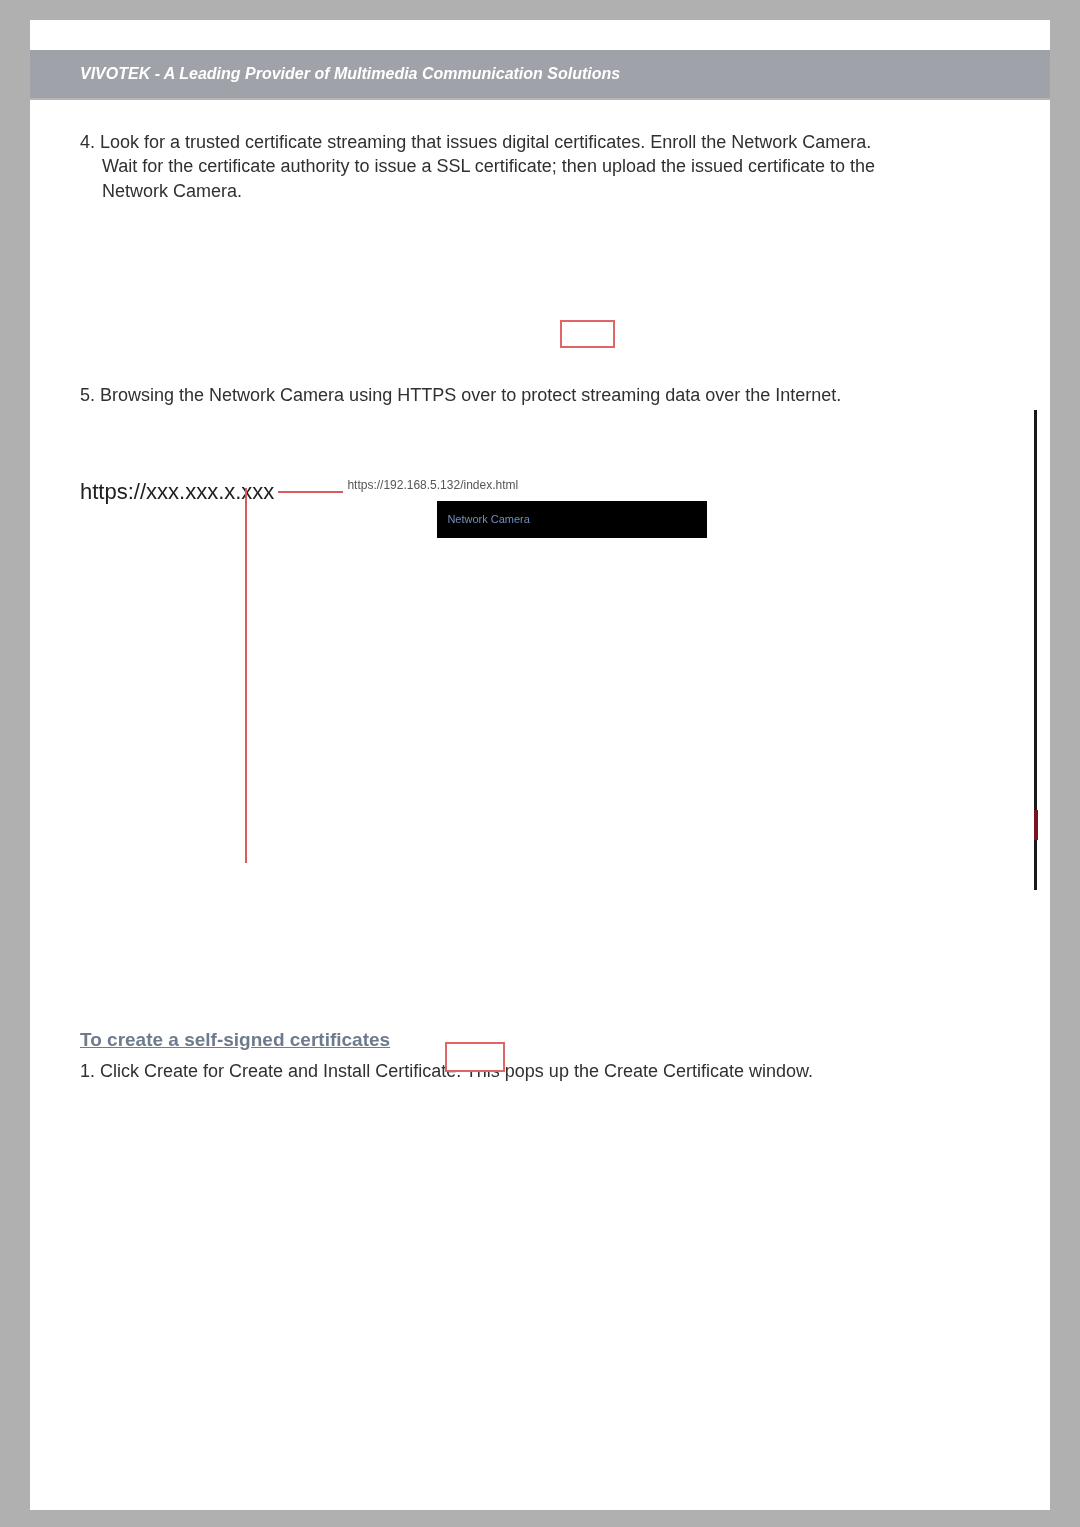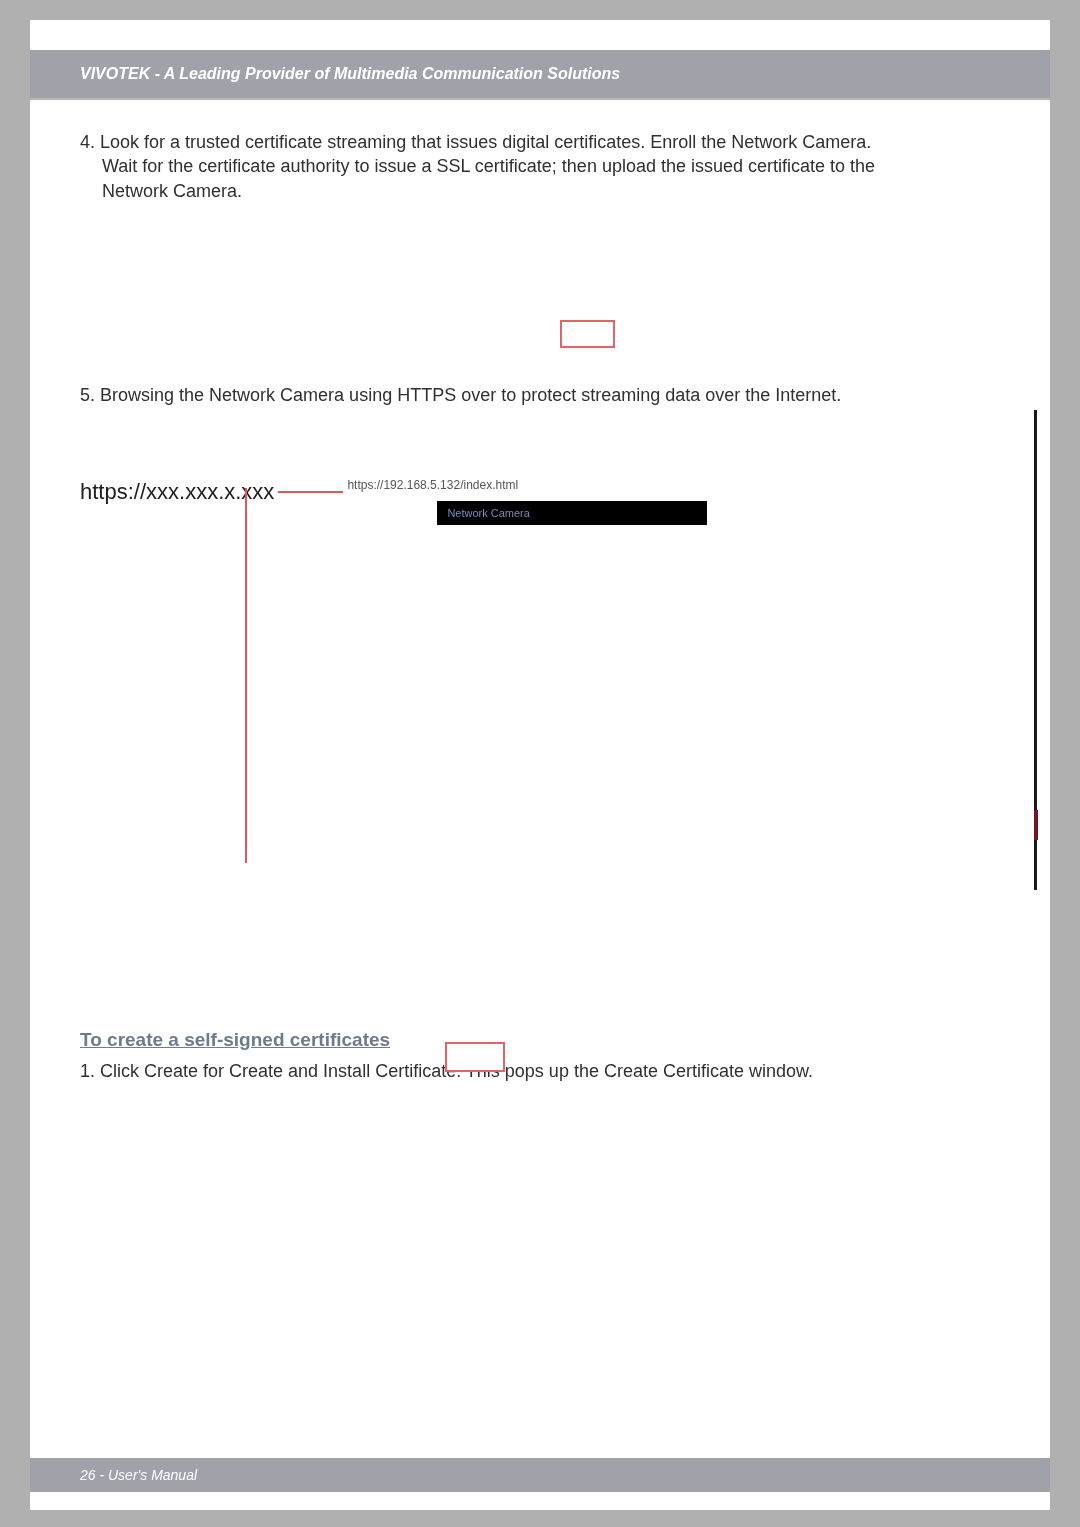--- a/index.html
+++ b/index.html
@@ -90,21 +90,21 @@
   }
   .browser-mock {
     position: relative;
     margin-top: 8px;
   }
   .browser-tab {
     position: absolute;
     top: 0;
     left: 90px;
     width: 270px;
-    height: 24px;
+    height: 37px;
     background: #000000;
     color: #718fbf;
     font-size: 11px;
     display: flex;
     align-items: center;
     padding-left: 10px;
   }
   .vertical-red {
     position: absolute;
     width: 2px;
@@ -195,20 +195,17 @@
 
     <div class="section-heading">To create a self-signed certificates</div>
     <div class="step1-text">1. Click Create for Create and Install Certificate. This pops up the Create Certificate window.</div>
 
   </div>
 
   <div class="hi-box box1"></div>
   <div class="vertical-red"></div>
   <div class="hi-box box2"></div>
 
-  <div class="footer-band">
-    <span class="footer-text">26 - User's Manual</span>
-  </div>
 
 </div>
 
 <div class="vertical-black"></div>
 <div class="vertical-crimson"></div>
 
 </body></html>

